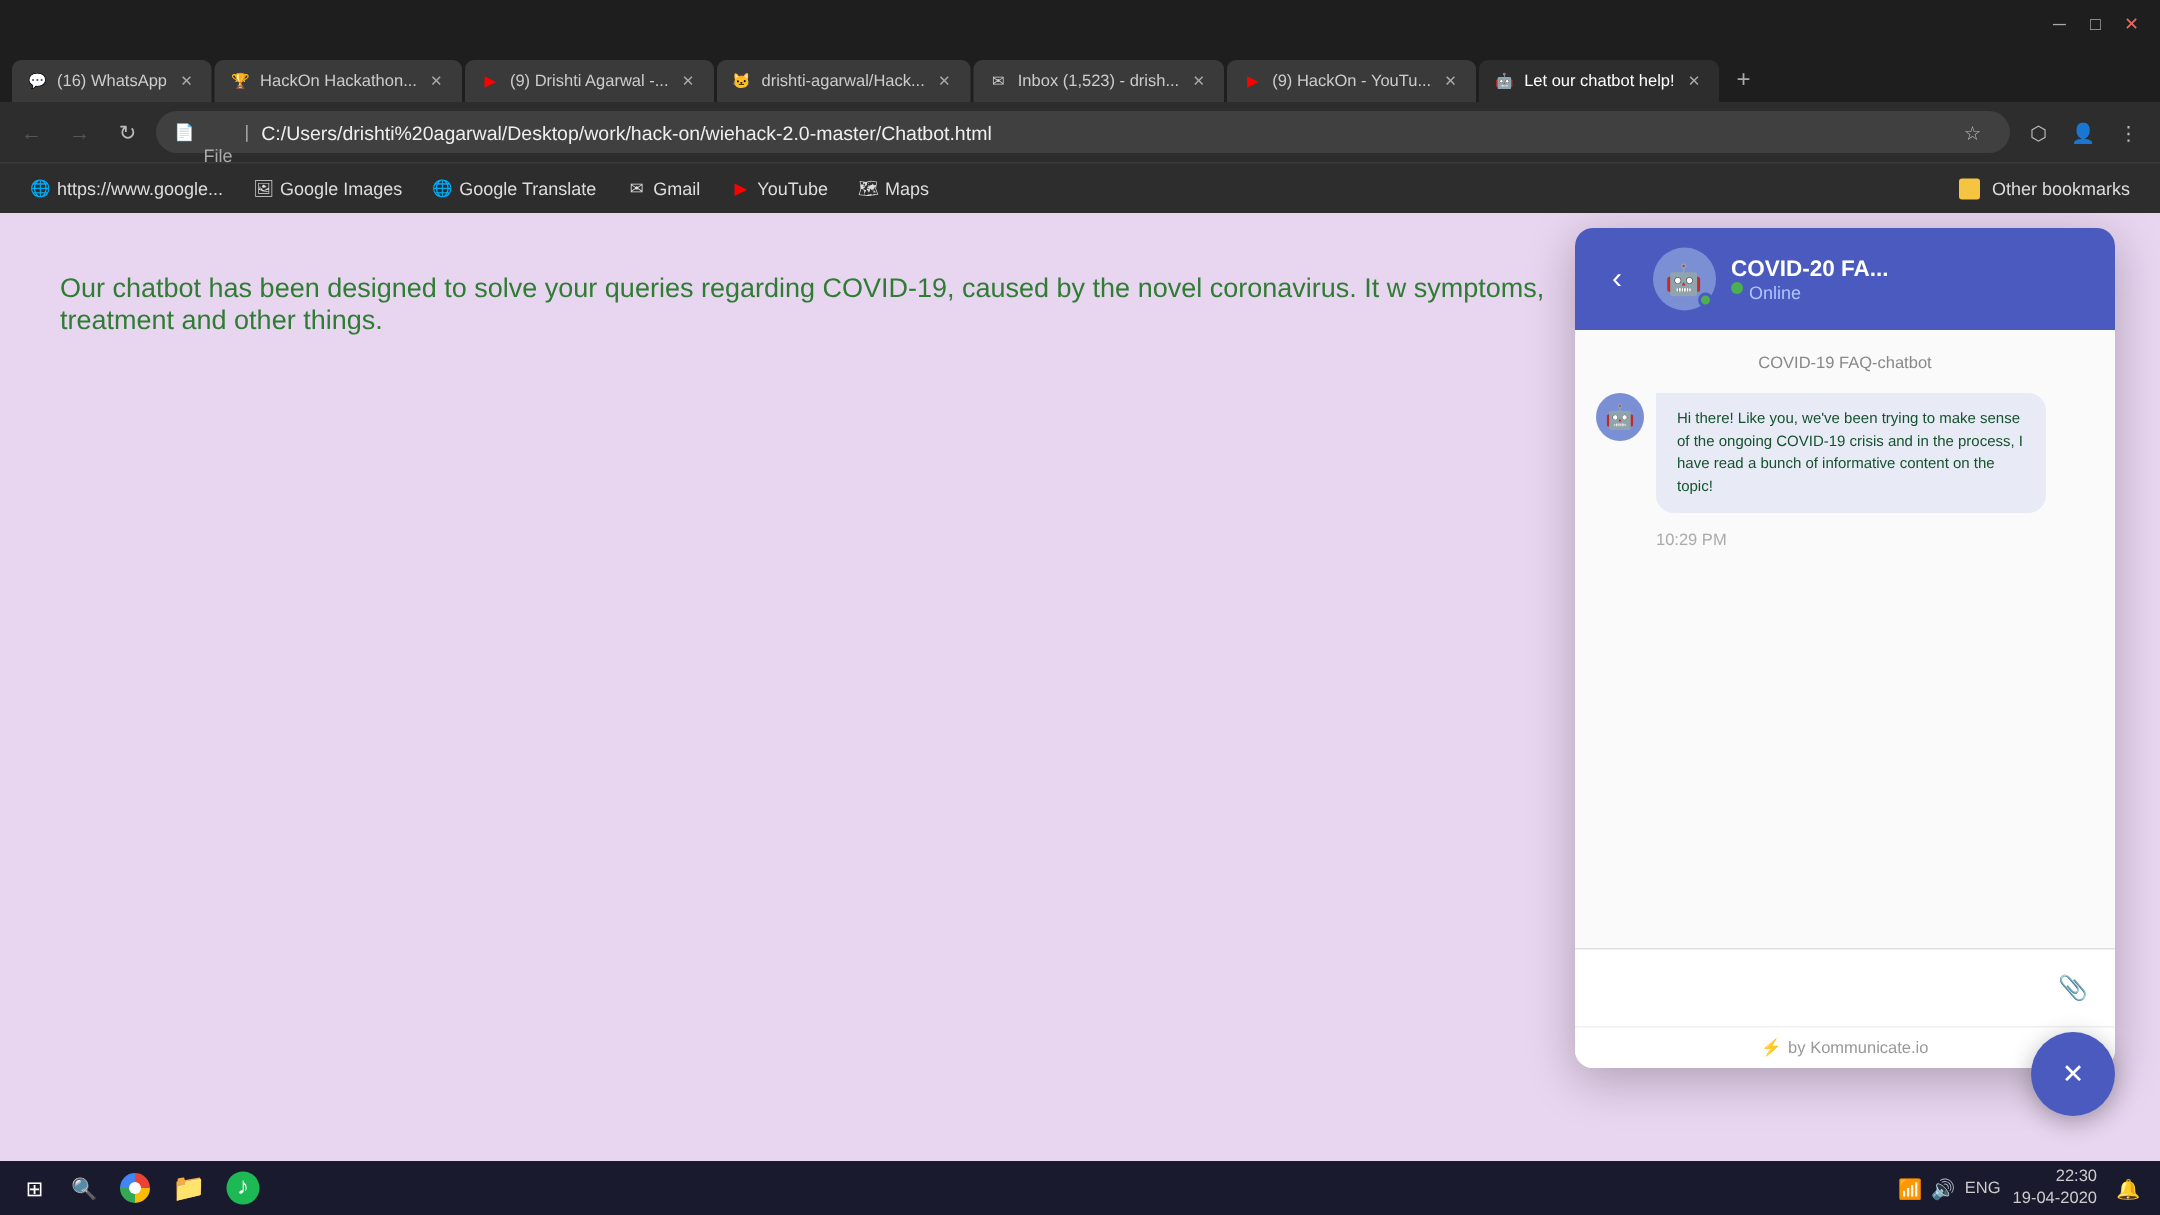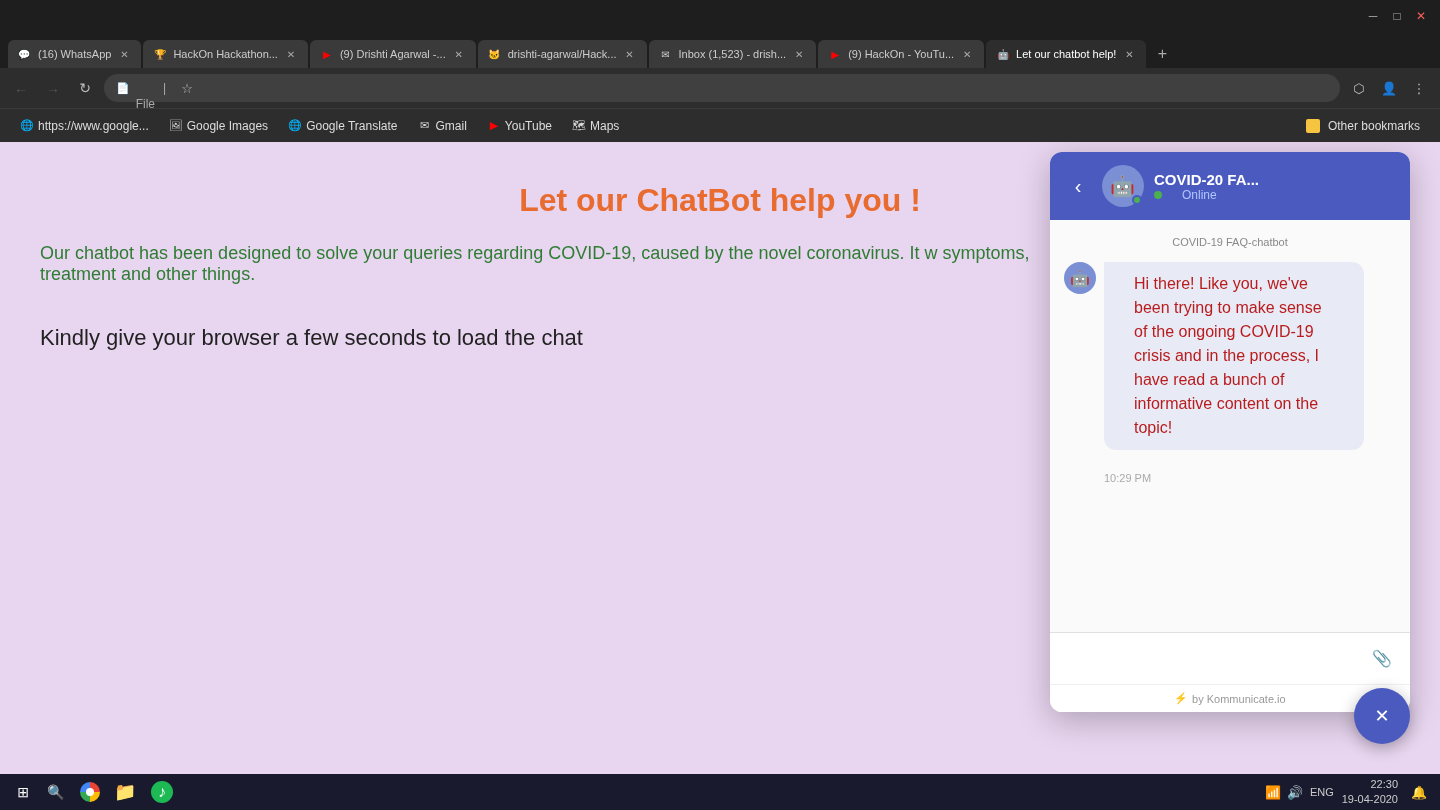--- a/index.html
+++ b/index.html
@@ -249,21 +249,21 @@
     }
     .chatbot-info { flex: 1; }
     .chatbot-name {
       font-size: 15px;
       font-weight: 600;
       color: #fff;
     }
     .chatbot-status {
       font-size: 12px;
       color: #b0c4ff;
-      display: flex; align-items: center; gap: 20px;
+      display: flex; align-items: flex-start; gap: 4px;
     }
     .chatbot-status-dot {
       width: 8px; height: 8px;
       background: #4caf50;
       border-radius: 50%;
     }
 
     .chatbot-body {
       flex: 1;
       overflow-y: auto;
@@ -293,31 +293,31 @@
       border-radius: 50%;
       display: flex; align-items: center; justify-content: center;
       font-size: 16px;
       flex-shrink: 0;
       color: #fff;
     }
 
     .chat-bubble {
       background: #e8eaf6;
       border-radius: 0 12px 12px 12px;
-      padding: 10px 30px;
-      font-size: 16px;
-      color: #b91c1c;
+      padding: 10px 14px;
+      font-size: 10px;
+      color: #14532d;
       max-width: 260px;
       line-height: 1.5;
     }
 
     .chat-timestamp {
       font-size: 11px;
       color: #aaa;
-      margin-top: 12px;
+      margin-top: 2px;
       margin-left: 40px;
     }
 
     .chatbot-input-area {
       height: 52px;
       border-top: 1px solid #e0e0e0;
       display: flex;
       align-items: center;
       padding: 0 14px;
       gap: 8px;
@@ -514,20 +514,21 @@
   </div>
 
   <div class="toolbar">
     <div class="nav-btn disabled">←</div>
     <div class="nav-btn disabled">→</div>
     <div class="nav-btn">↻</div>
     <div class="address-bar">
       <span class="address-icon">📄</span>
       <span class="address-icon" style="color:#aaa; font-size:12px;margin-top:32px;">File</span>
       <span style="color:#aaa; font-size:12px; margin:0 2px;">|</span>
+      <span class="address-text">C:/Users/drishti%20agarwal/Desktop/work/hack-on/wiehack-2.0-master/Chatbot.html</span>
       <span class="toolbar-icon">☆</span>
     </div>
     <div class="toolbar-icons">
       <div class="toolbar-icon">⬡</div>
       <div class="toolbar-icon">👤</div>
       <div class="toolbar-icon">⋮</div>
     </div>
   </div>
 
   <div class="bookmarks-bar">
@@ -559,23 +560,21 @@
       <div class="other-bookmarks">
         <span style="width:14px;height:14px;background:#f5c542;border-radius:2px;display:inline-block;margin-right:4px;"></span>
         <span>Other bookmarks</span>
       </div>
     </div>
   </div>
 </div>
 
 <div class="page-content">
   <div class="page-main">
-    <h1 class="page-title">Let our ChatBot help you !</h1>
     <p class="page-description">Our chatbot has been designed to solve your queries regarding COVID-19, caused by the novel coronavirus. It w symptoms, treatment and other things.</p>
-    <p class="page-subtitle">Kindly give your browser a few seconds to load the chat</p>
   </div>
 
   <div class="chatbot-widget">
 
     <div class="chatbot-header">
       <div class="chatbot-back-btn">
         <span style="font-size:20px; font-weight:300;">‹</span>
       </div>
       <div class="chatbot-avatar">
         🤖

